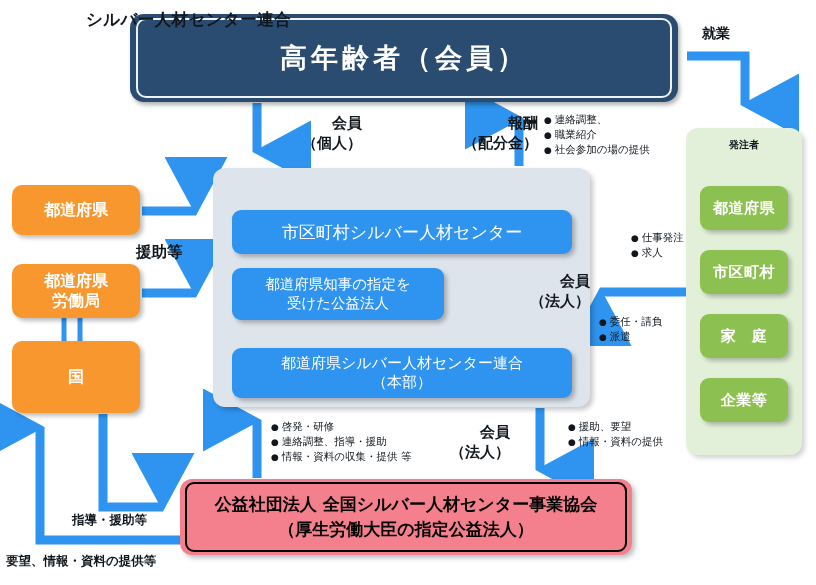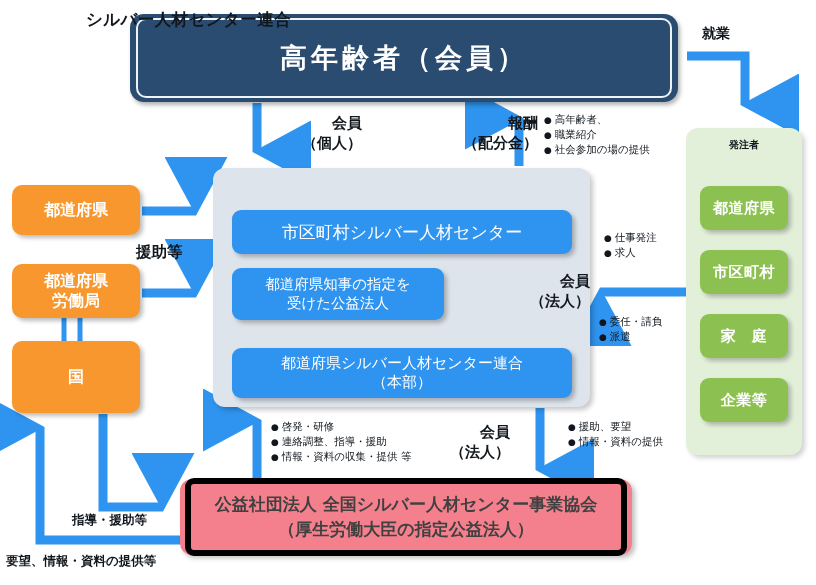--- a/index.html
+++ b/index.html
@@ -113,24 +113,24 @@
   
   #pink-box{
     left:180px;top:479px;width:452px;height:76px;
     background:#f4808d;
     border-radius:12px;
     box-shadow:3px 3px 5px rgba(0,0,0,.25);
     padding:5px;
   }
   #pink-box .inner{
     width:100%;height:100%;
-    border:6px solid #000000;
+    border:2px solid #000000;
     border-radius:9px;
     display:flex;flex-direction:column;align-items:center;justify-content:center;
-    color:#404040;font-weight:bold;font-size:17px;line-height:1.45;
+    color:#000000;font-weight:bold;font-size:17px;line-height:1.45;
   }
 
   
   .lbl{
     position:absolute;
     color:#11171d;
     font-weight:bold;
     line-height:1.3;
     white-space:pre;
   }
@@ -232,26 +232,26 @@
 
   <div class="lbl c" style="left:512px;top:272px;width:78px;font-size:15px;">会員<br>（法人）</div>
 
   <div class="lbl c" style="left:432px;top:423px;width:78px;font-size:15px;">会員<br>（法人）</div>
 
   <div class="lbl" style="left:72px;top:512px;font-size:12.5px;">指導・援助等</div>
 
   <div class="lbl" style="left:6px;top:553px;font-size:12.5px;">要望、情報・資料の提供等</div>
 
   <div class="bullets" style="left:544px;top:112px;">
-    <div>高年齢者、</div>
+    <div>連絡調整、</div>
     <div>職業紹介</div>
     <div>社会参加の場の提供</div>
   </div>
 
-  <div class="bullets" style="left:604px;top:230px;">
+  <div class="bullets" style="left:631px;top:230px;">
     <div>仕事発注</div>
     <div>求人</div>
   </div>
 
   <div class="bullets" style="left:599px;top:314px;">
     <div>委任・請負</div>
     <div>派遣</div>
   </div>
 
   <div class="bullets" style="left:271px;top:419px;">

